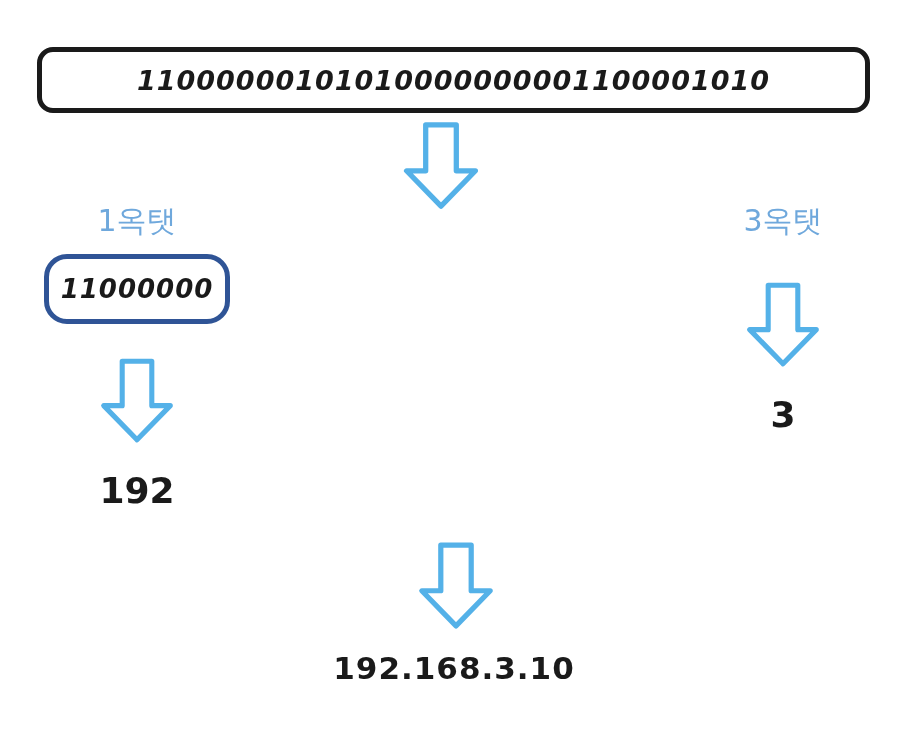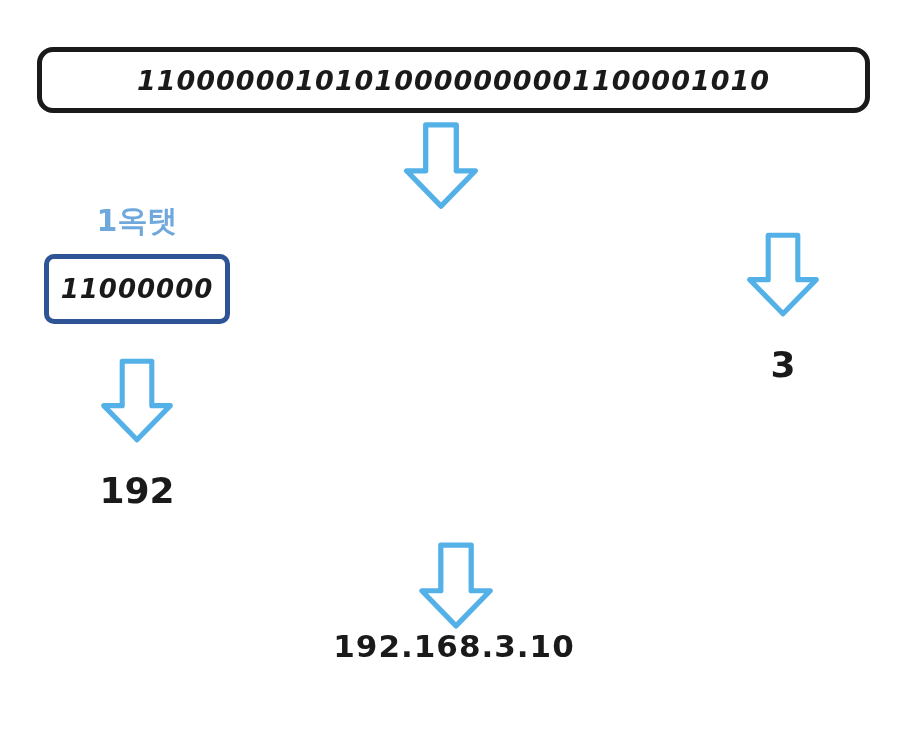--- a/index.html
+++ b/index.html
@@ -64,46 +64,46 @@
   .octet-col {
     width: 190px;
     display: flex;
     flex-direction: column;
     align-items: center;
   }
   .octet-label {
     height: 50px;
     line-height: 46px;
     font-size: 30px;
-    font-weight: 700;
+    font-weight: 400;
     color: var(--label-blue);
   }
   .octet-box {
     margin-top: 6px;
     width: 186px;
     height: 70px;
     border: 5px solid var(--octet-border);
-    border-radius: 10px;
+    border-radius: 23px;
     background: #fff;
     display: flex;
     align-items: center;
     justify-content: center;
   }
   .bin-small { font-size: 26px; }
   .decimal {
     margin-top: 22px;
     font-size: 36px;
     font-weight: 700;
     color: var(--ink-black);
   }
 
   
   .ip-result {
     position: absolute;
-    top: 628px;
+    top: 650px;
     left: 0;
     width: 100%;
     text-align: center;
     font-size: 31px;
     font-weight: 600;
     letter-spacing: 1px;
     color: var(--ink-black);
   }
 </style>
 </head>
@@ -131,20 +131,21 @@
       <div class="col-arrow">
         <svg viewBox="0 0 80 92" width="74" height="94" aria-hidden="true">
           <path d="M24 3 H56 V51 H76 L40 88 L4 51 H24 Z" fill="#ffffff" stroke="currentColor" stroke-width="5.5" stroke-linejoin="round"></path>
         </svg>
       </div>
       <div class="decimal">192</div>
     </div>
 
 
     <div class="octet-col">
+      <div class="octet-label">3옥탯</div>
       <div class="col-arrow">
         <svg viewBox="0 0 80 92" width="74" height="94" aria-hidden="true">
           <path d="M24 3 H56 V51 H76 L40 88 L4 51 H24 Z" fill="#ffffff" stroke="currentColor" stroke-width="5.5" stroke-linejoin="round"></path>
         </svg>
       </div>
       <div class="decimal">3</div>
     </div>
 
 
   </div>

